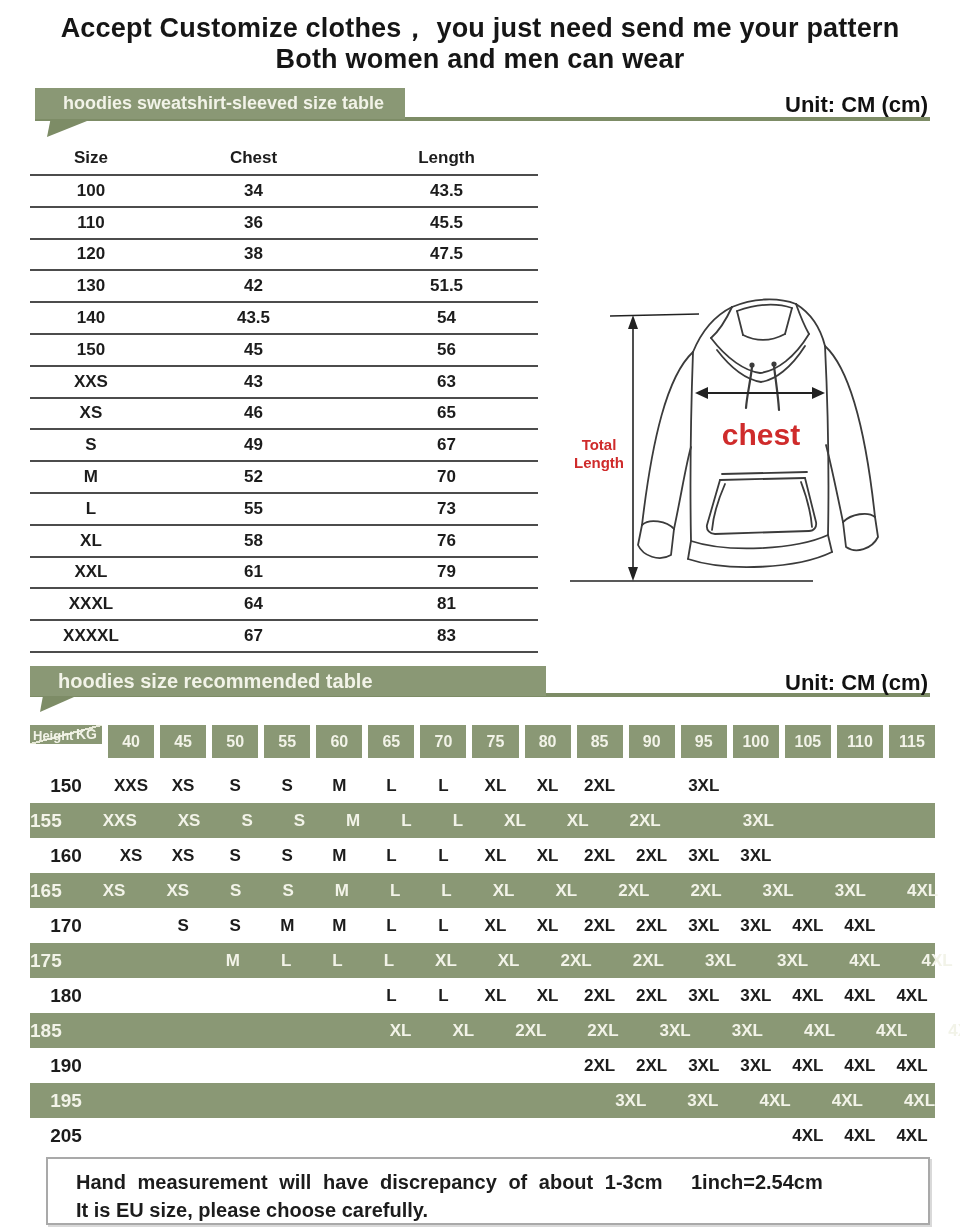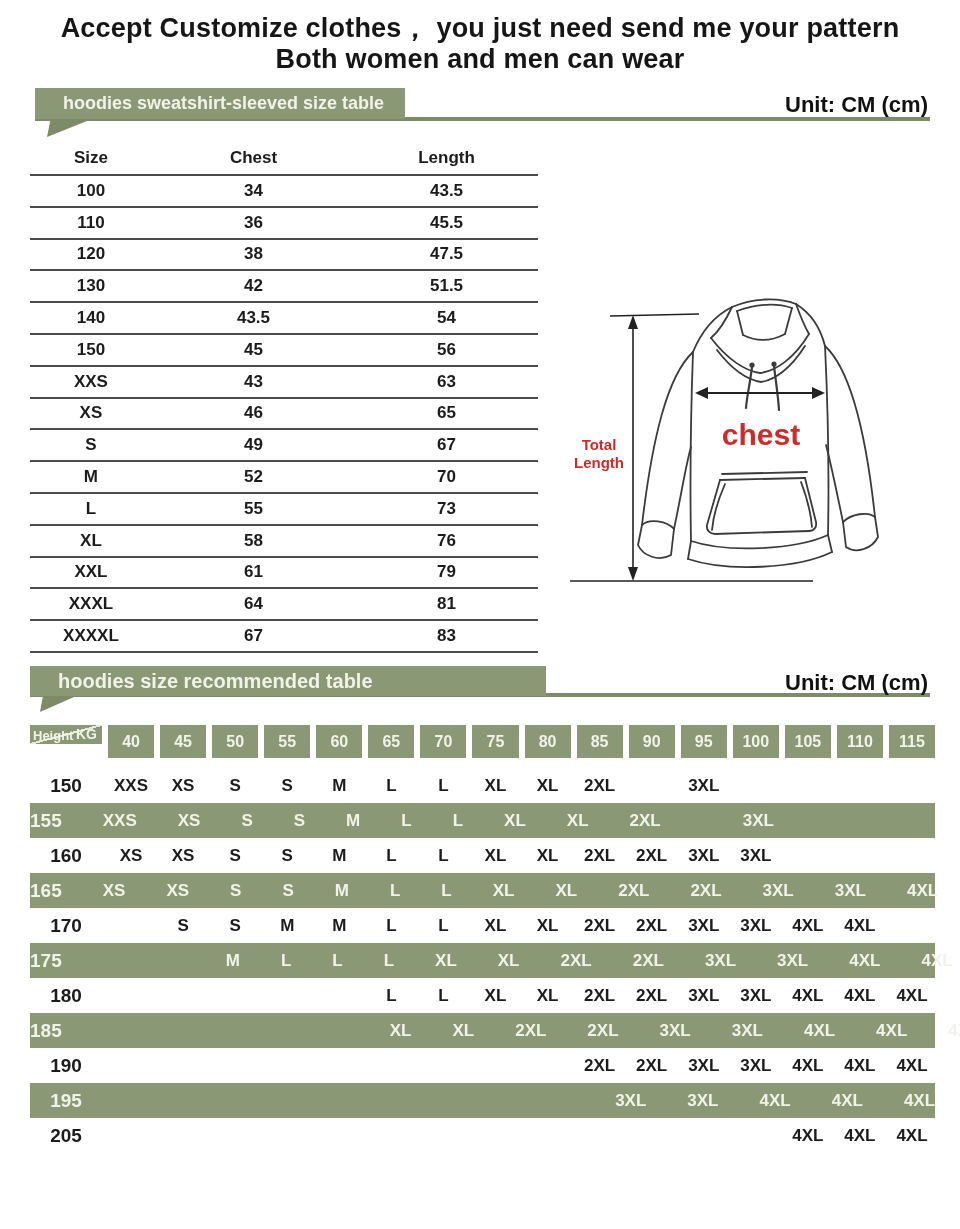--- a/index.html
+++ b/index.html
@@ -444,14 +444,19 @@
         <div class="rec-cell"></div>
         <div class="rec-cell"></div>
         <div class="rec-cell"></div>
         <div class="rec-cell"></div>
         <div class="rec-cell">4XL</div>
         <div class="rec-cell">4XL</div>
         <div class="rec-cell">4XL</div>
       </div>
     </div>
 
+  <div class="abs note">
+    <span class="l1a">Hand measurement will have discrepancy of about 1-3cm</span>
+    <span class="l1b">1inch=2.54cm</span>
+    <span class="l2">It is EU size, please choose carefully.</span>
+  </div>
 
 </div>
 
 </body></html>

